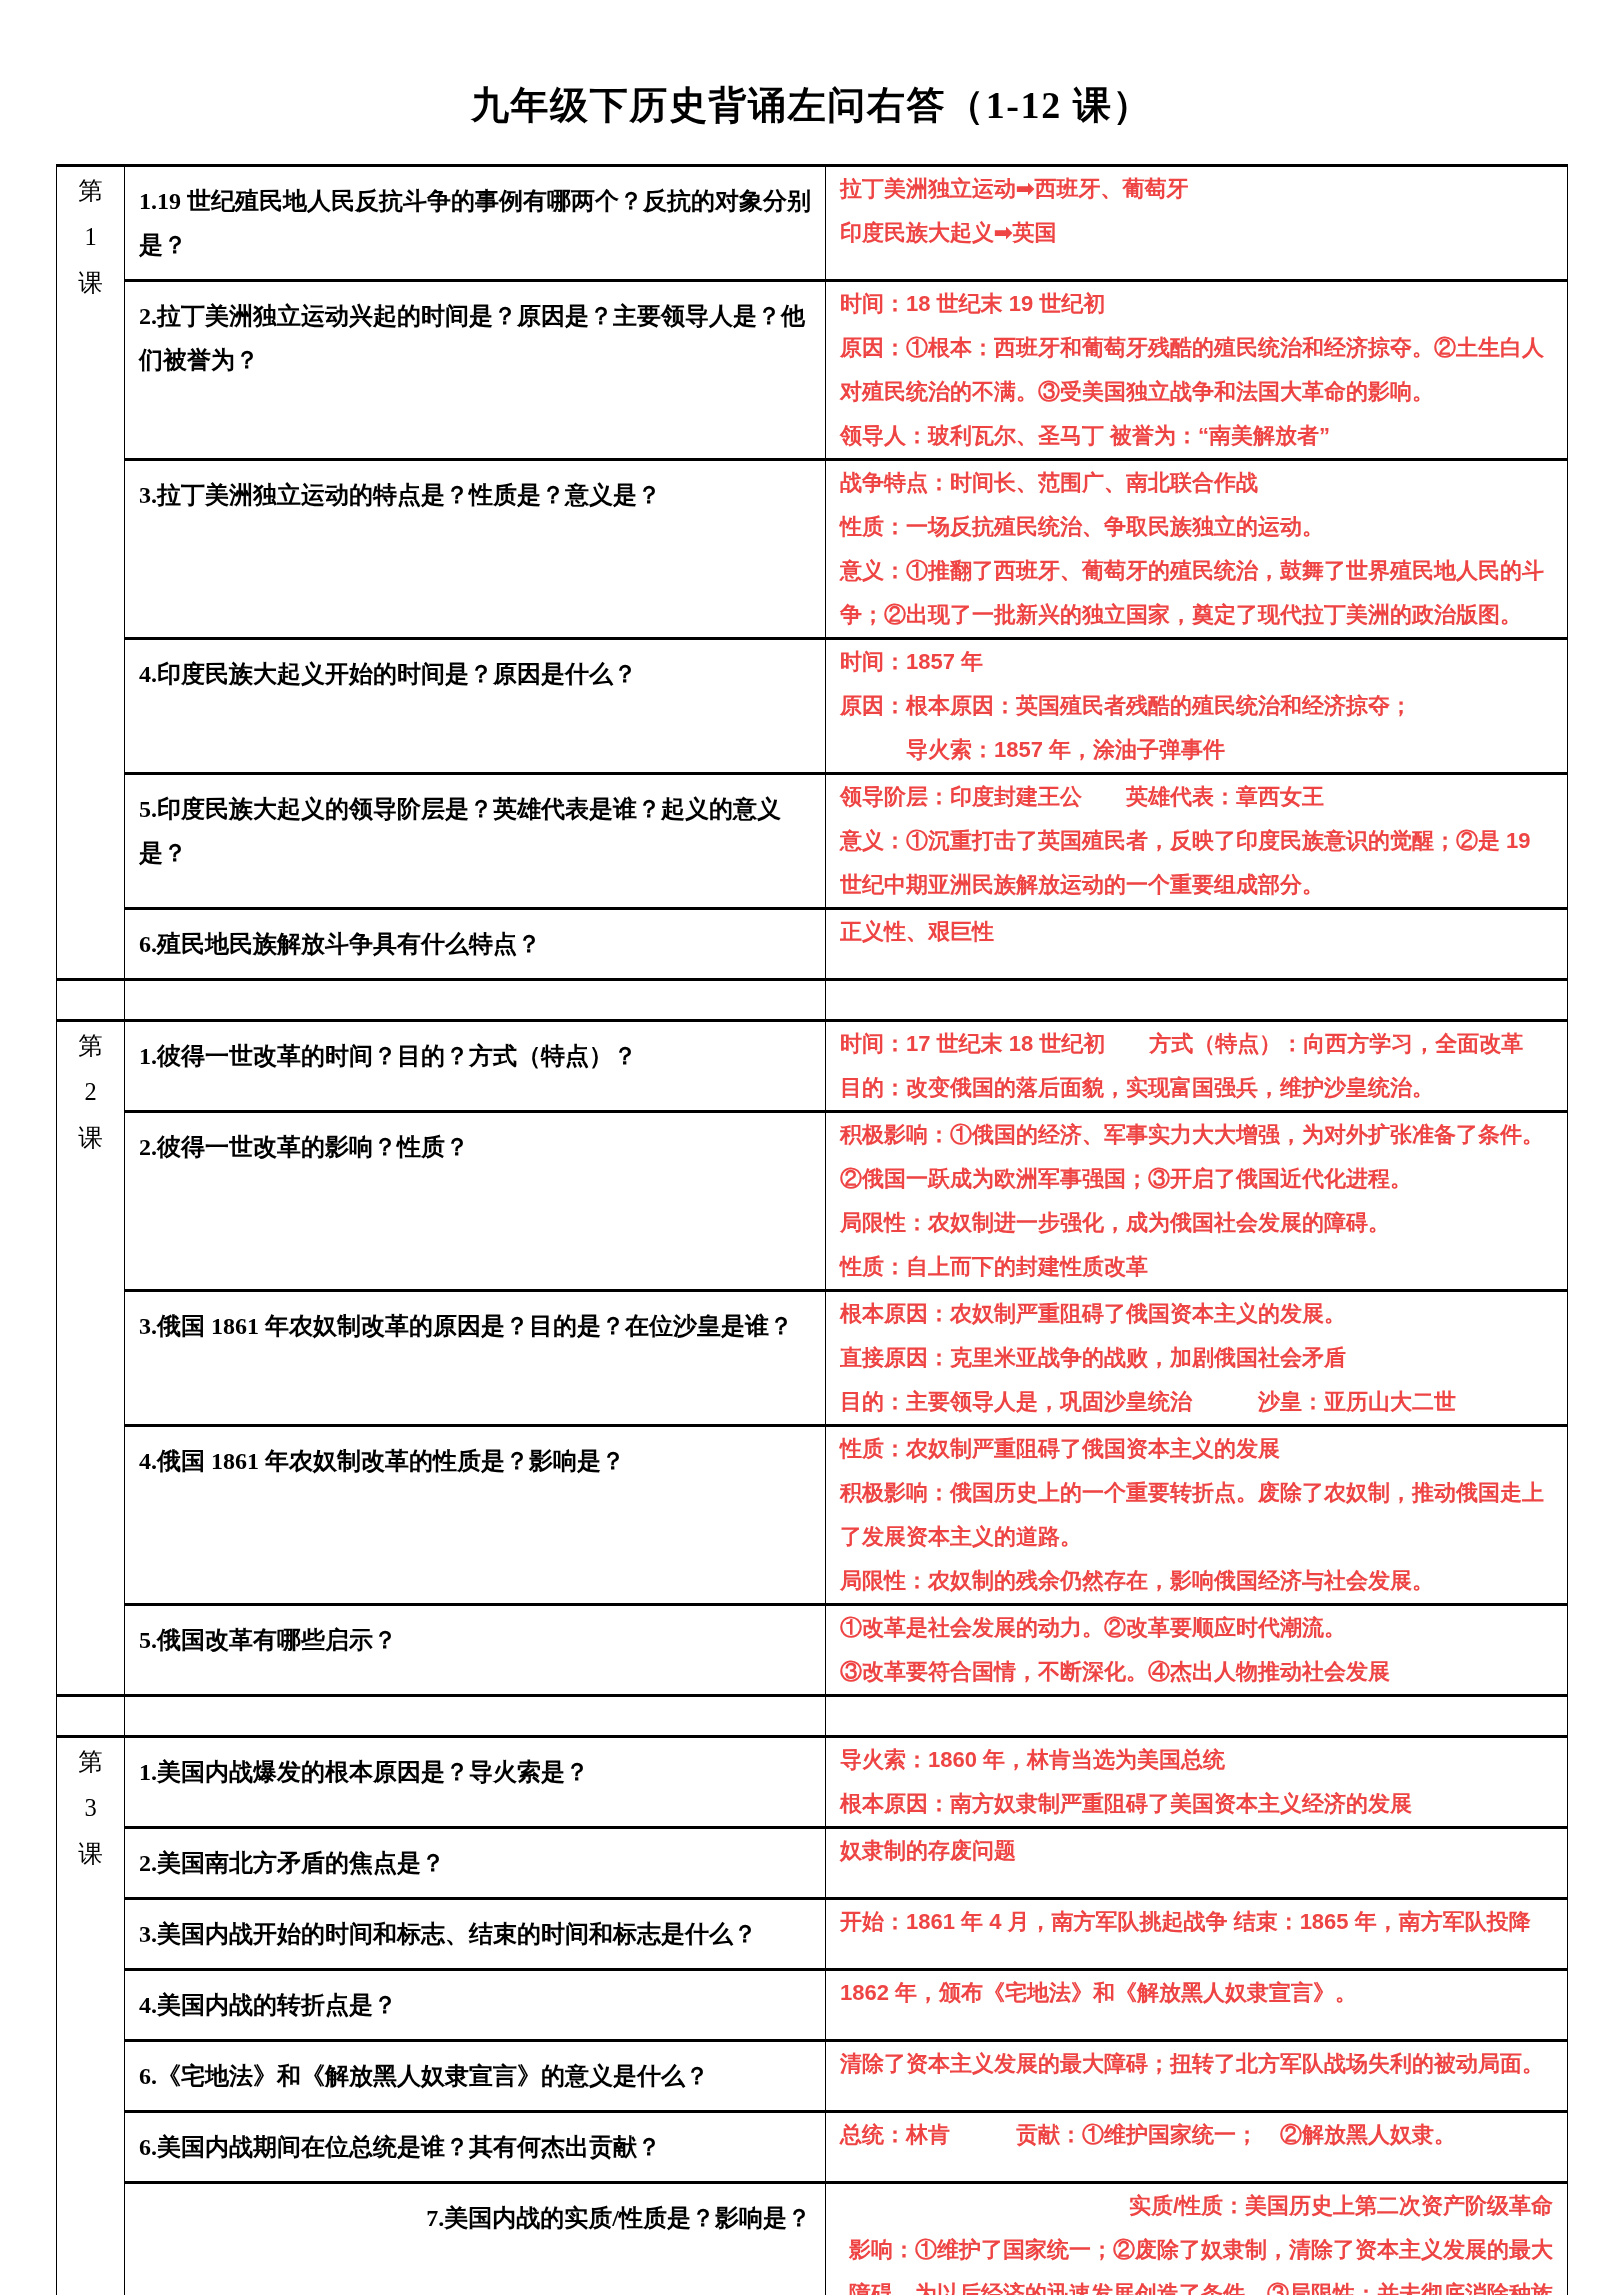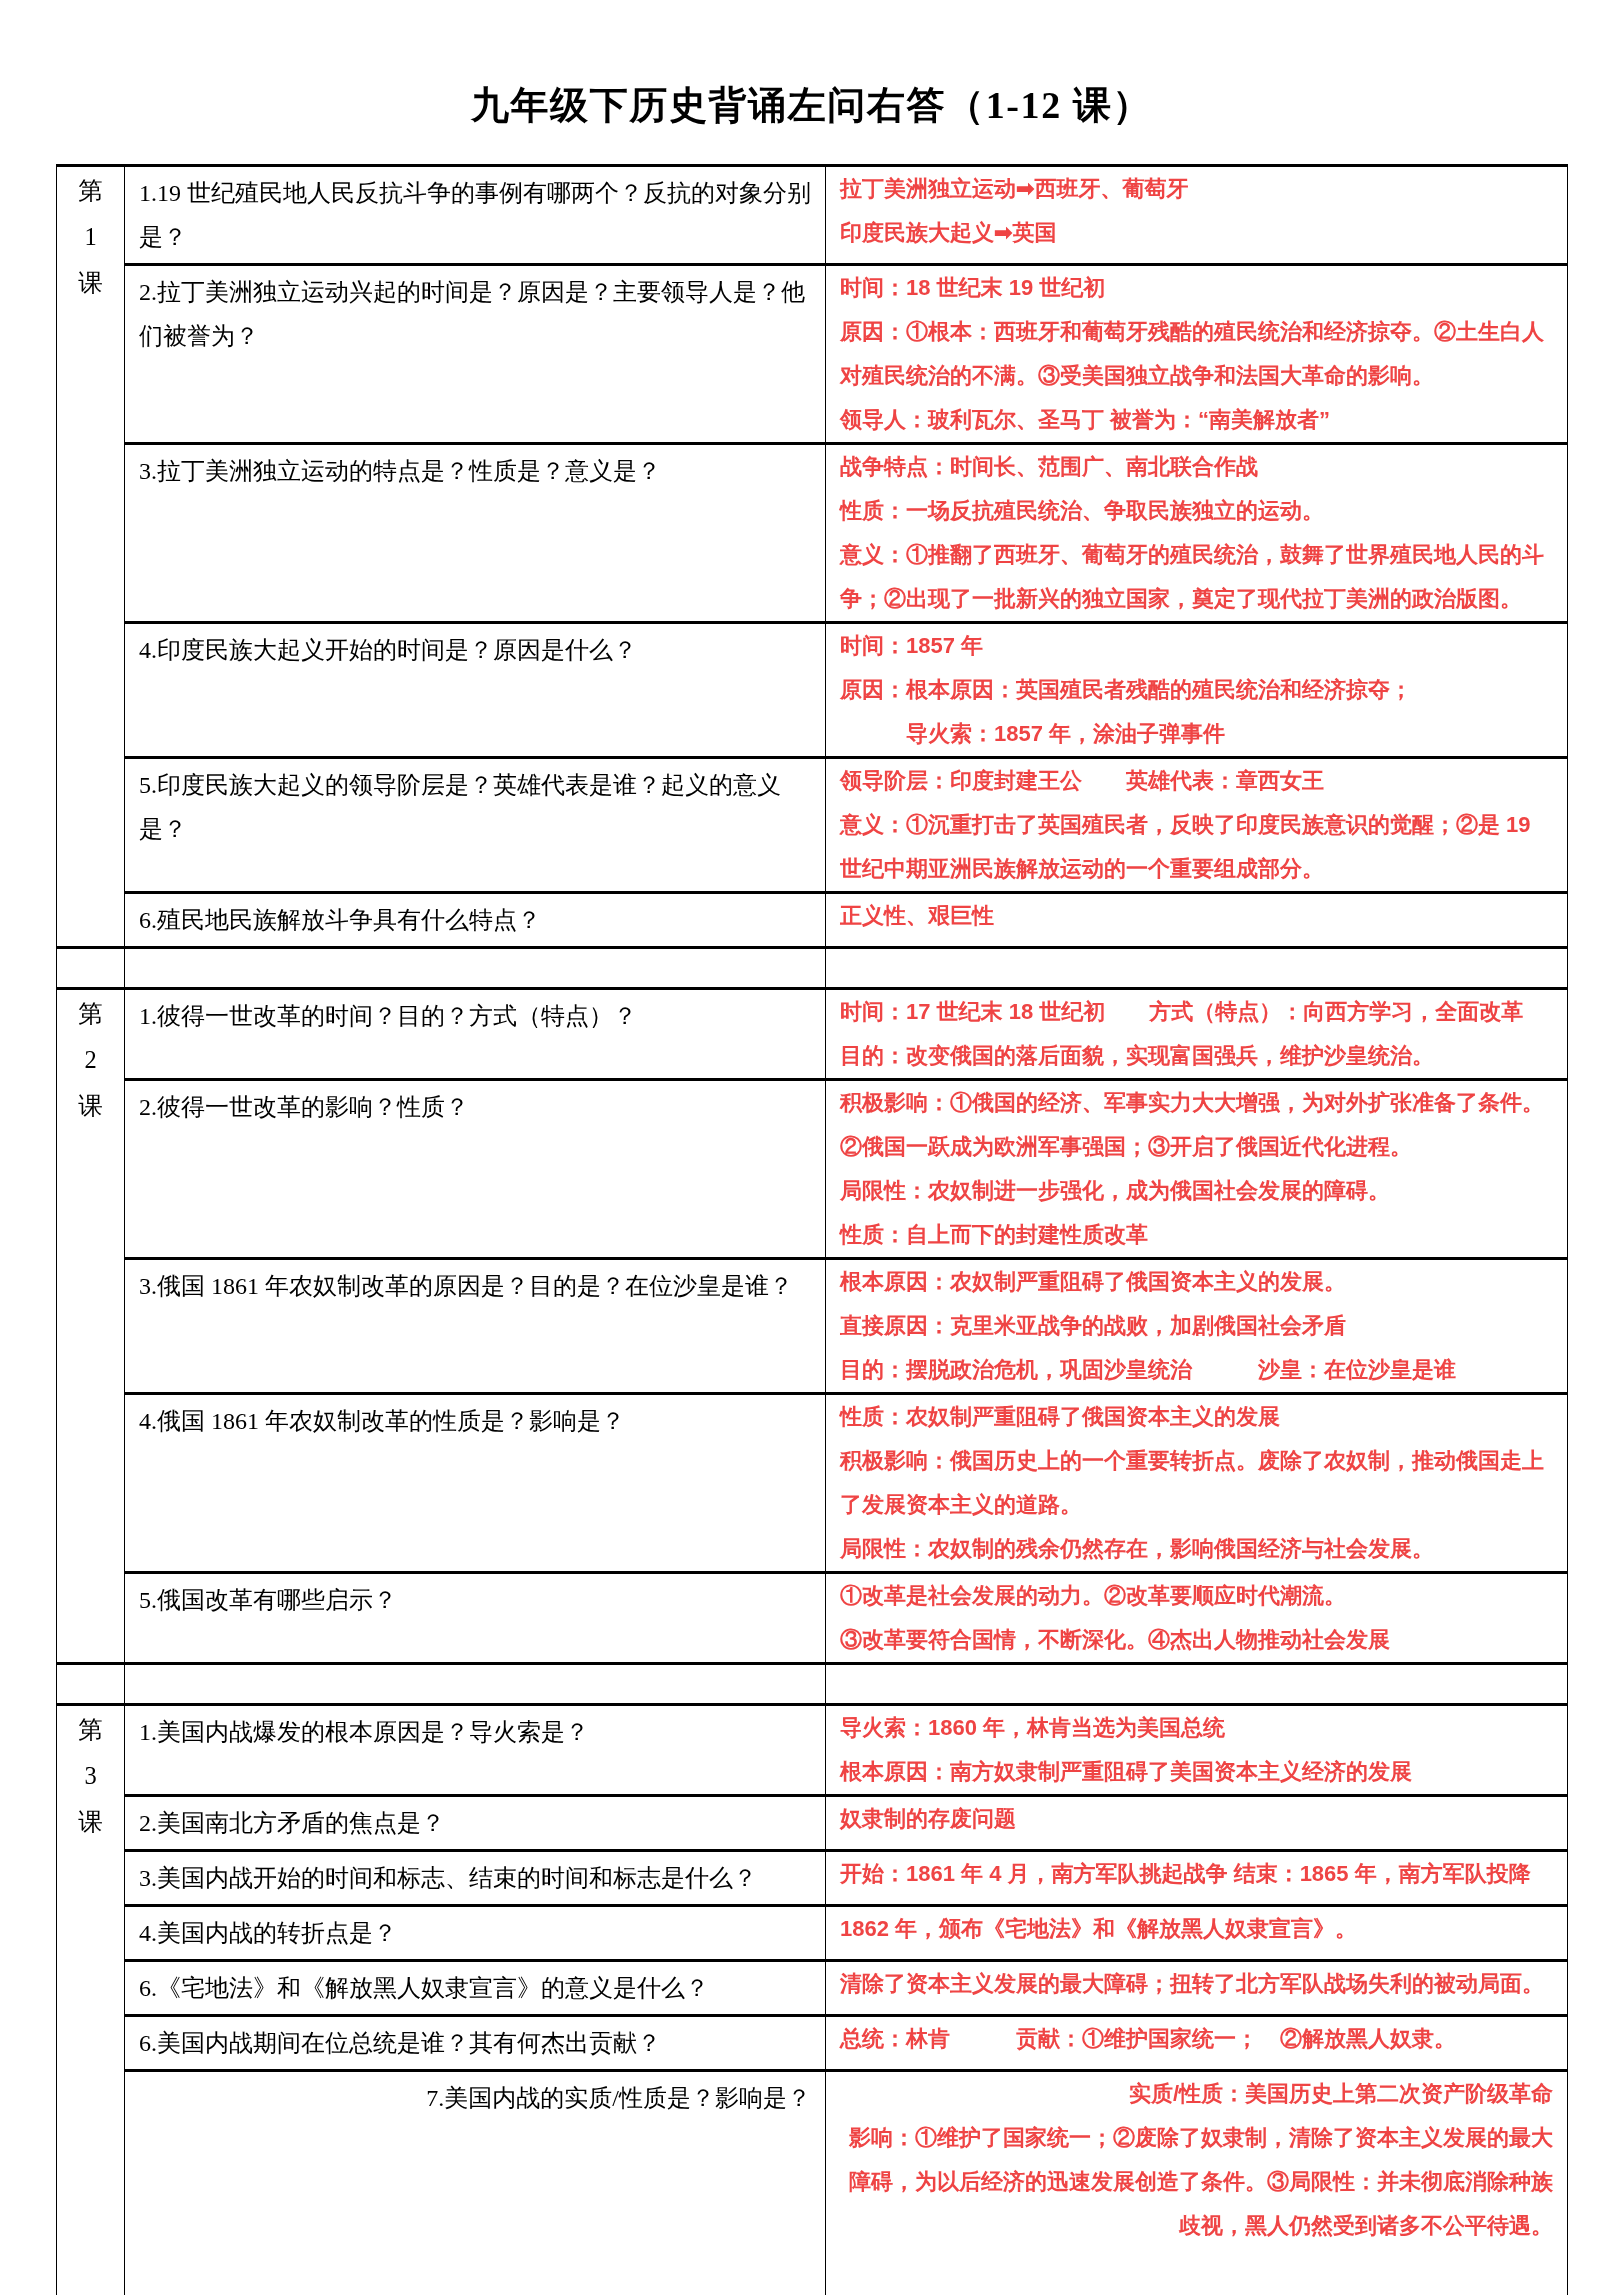--- a/index.html
+++ b/index.html
@@ -40,24 +40,25 @@
     text-align: center;
     vertical-align: middle;
     font-size: 24.5px;
     line-height: 46px;
     white-space: pre-line;
     font-family: "Liberation Serif", serif;
   }
   td.q {
     font-size: 24px;
     line-height: 44px;
-    padding: 4px 14px;
+    padding: 12px 14px;
     white-space: pre-wrap;
     color: #000000;
     font-family: "Liberation Serif", serif;
+    font-weight: bold;
   }
   td.a {
     font-size: 22px;
     line-height: 44px;
     padding: 0 14px;
     white-space: pre-wrap;
     color: #ef4444;
     font-weight: 700;
     font-family: "Liberation Sans", sans-serif;
   }
@@ -130,21 +131,21 @@
     <tr>
       <td class="q">2.彼得一世改革的影响？性质？</td>
       <td class="a">积极影响：①俄国的经济、军事实力大大增强，为对外扩张准备了条件。②俄国一跃成为欧洲军事强国；③开启了俄国近代化进程。
 局限性：农奴制进一步强化，成为俄国社会发展的障碍。
 性质：自上而下的封建性质改革</td>
     </tr>
     <tr>
       <td class="q">3.俄国 1861 年农奴制改革的原因是？目的是？在位沙皇是谁？</td>
       <td class="a">根本原因：农奴制严重阻碍了俄国资本主义的发展。
 直接原因：克里米亚战争的战败，加剧俄国社会矛盾
-目的：摆脱政治危机，巩固沙皇统治　　　沙皇：在位沙皇是谁</td>
+目的：主要领导人是，巩固沙皇统治　　　沙皇：亚历山大二世</td>
     </tr>
     <tr>
       <td class="q">4.俄国 1861 年农奴制改革的性质是？影响是？</td>
       <td class="a">性质：农奴制严重阻碍了俄国资本主义的发展
 积极影响：俄国历史上的一个重要转折点。废除了农奴制，推动俄国走上了发展资本主义的道路。
 局限性：农奴制的残余仍然存在，影响俄国经济与社会发展。</td>
     </tr>
     <tr>
       <td class="q">5.俄国改革有哪些启示？</td>
       <td class="a">①改革是社会发展的动力。②改革要顺应时代潮流。

